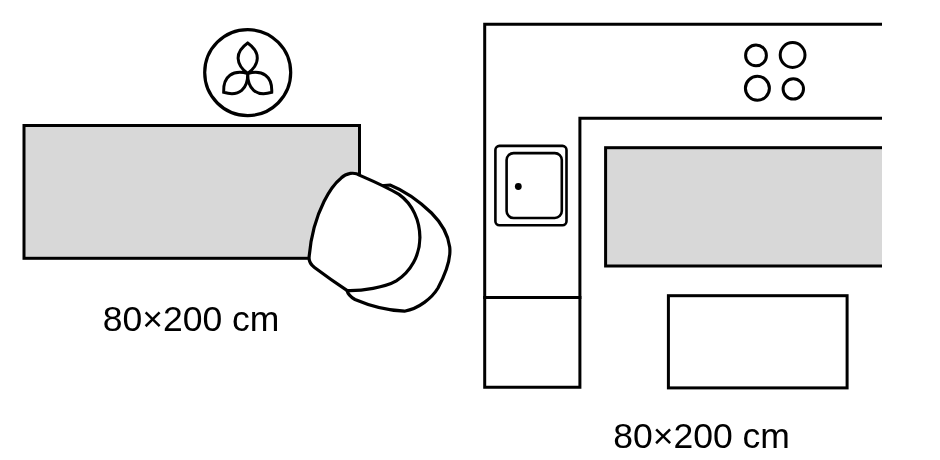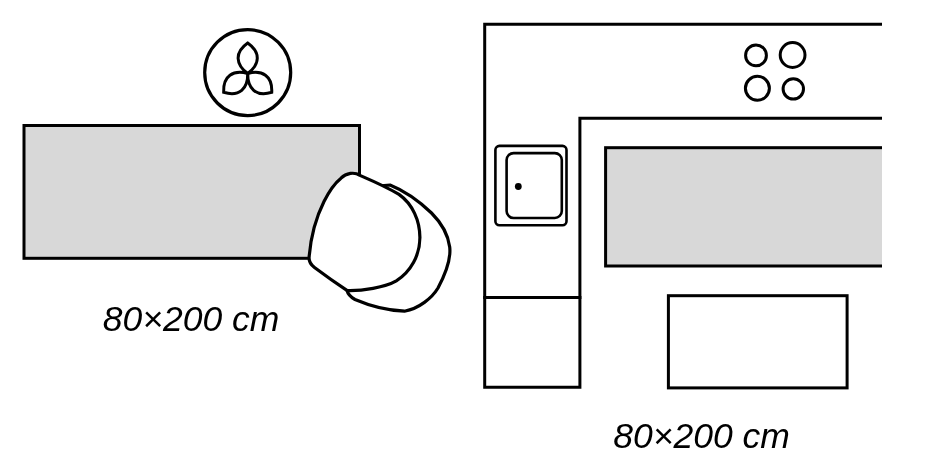--- a/index.html
+++ b/index.html
@@ -1,16 +1,16 @@
 <!DOCTYPE html>
 <html><head>
 <meta charset="utf-8">
 <style>
   html,body{margin:0;padding:0;background:#ffffff;}
-  .stage{position:relative;width:882px;height:460px;overflow:hidden;font-style:italic;}
+  .stage{position:relative;width:882px;height:460px;overflow:hidden;}
   svg{display:block;}
   text{font-family:"Liberation Sans",sans-serif;fill:#000;}
 </style>
 </head>
 <body>
 <div class="stage">
 <svg width="940" height="460" viewBox="0 0 940 460" xmlns="http://www.w3.org/2000/svg">
 
   <rect x="0" y="0" width="940" height="460" fill="#ffffff"></rect>
 

